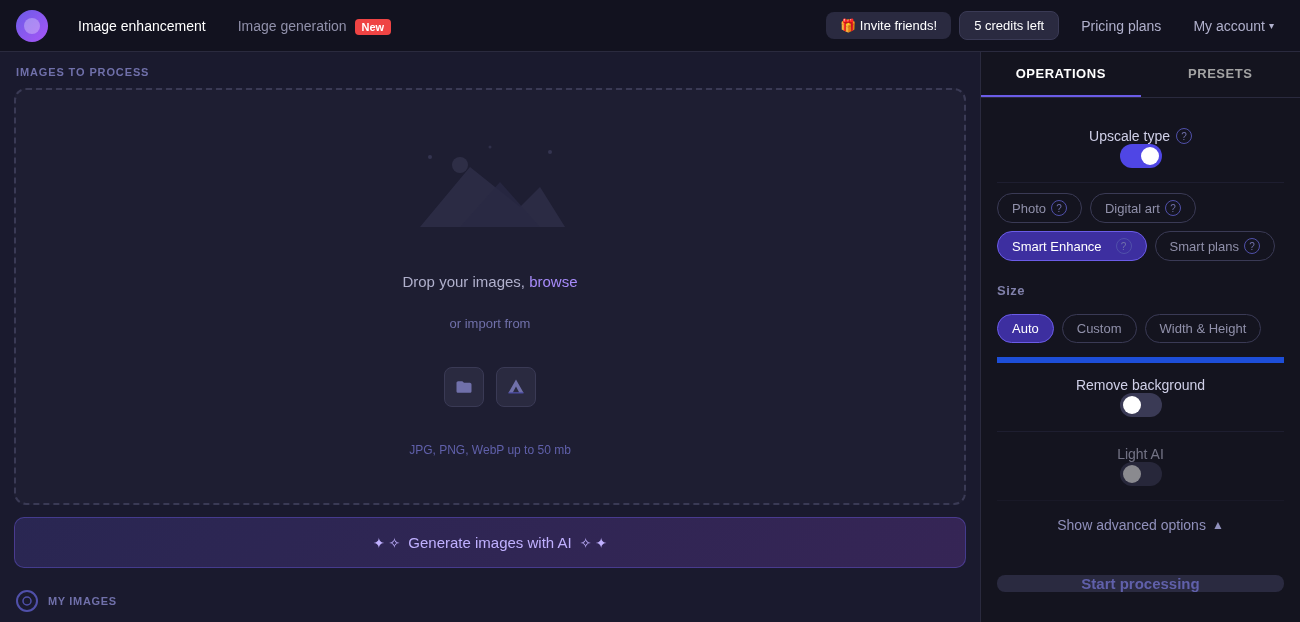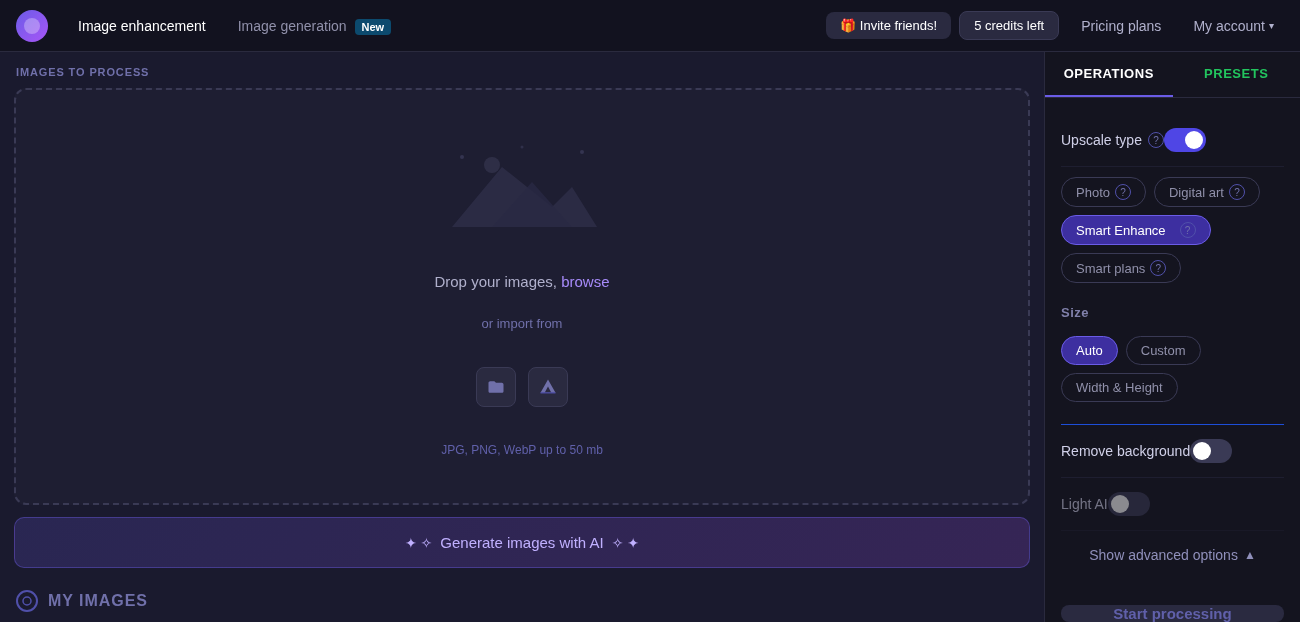--- a/index.html
+++ b/index.html
@@ -52,21 +52,21 @@
       white-space: nowrap;
     }
     .nav-tab.active {
       color: #ffffff;
       background: transparent;
     }
     .nav-tab.active {
       color: #ffffff;
     }
     .new-badge {
-      background: #0c4a6e;
+      background: #ef4444;
       color: #fff;
       font-size: 11px;
       font-weight: 600;
       padding: 2px 7px;
       border-radius: 4px;
       margin-left: 4px;
     }
     .header-spacer { flex: 1; }
     .invite-btn {
       background: #2a2a40;
@@ -220,73 +220,74 @@
     .circle-icon {
       width: 22px;
       height: 22px;
       border-radius: 50%;
       border: 2px solid #5050aa;
       display: flex;
       align-items: center;
       justify-content: center;
     }
     .my-images-label {
-      font-size: 16px;
+      font-size: 11px;
       font-weight: 600;
       color: #7070aa;
       letter-spacing: 0.06em;
       text-transform: uppercase;
     }
 
     
     .right-panel {
-      width: 256px;
+      width: 320px;
       background: #14141f;
       border-left: 1px solid #2a2a3e;
       display: flex;
       flex-direction: column;
       overflow-y: auto;
       overflow-x: hidden;
     }
 
     
     .ops-tabs {
       display: flex;
       border-bottom: 1px solid #2a2a3e;
     }
     .ops-tab {
       flex: 1;
       padding: 14px;
       text-align: center;
       font-size: 13px;
       font-weight: 600;
-      color: #22c55e;
+      color: #a3a3a3;
       cursor: pointer;
       letter-spacing: 0.04em;
     }
     .ops-tab.active {
       color: #ffffff;
       border-bottom: 2px solid #6b5ce7;
     }
 
     
     .ops-content {
       padding: 16px;
       display: flex;
       flex-direction: column;
       gap: 0;
     }
 
     
     .section-row {
       display: flex;
       align-items: center;
-      justify-content: flex-start;
+      justify-content: center;
       padding: 14px 0;
       border-bottom: 1px solid #1e1e30;
+      flex-direction: column;
     }
     .section-label {
       font-size: 14px;
       font-weight: 500;
       color: #d0d0e8;
       display: flex;
       align-items: center;
       gap: 6px;
     }
     .info-icon {
@@ -523,21 +524,21 @@
         <div class="chip active">
           <span>Smart Enhance</span>
           <span class="info-icon">?</span>
         </div>
         <div class="chip">
           <span>Smart plans</span>
           <span class="info-icon">?</span>
         </div>
       </div>
 
-      <div style="padding-bottom:12px; border-bottom:1px solid #1d4ed8;">
+      <div style="padding-bottom:4px; border-bottom:6px solid #1d4ed8;">
         <div class="size-label">Size</div>
         <div class="chips-row">
           <div class="chip active">
             <span>Auto</span>
           </div>
           <div class="chip">
             <span>Custom</span>
           </div>
           <div class="chip">
             <span>Width &amp; Height</span>

